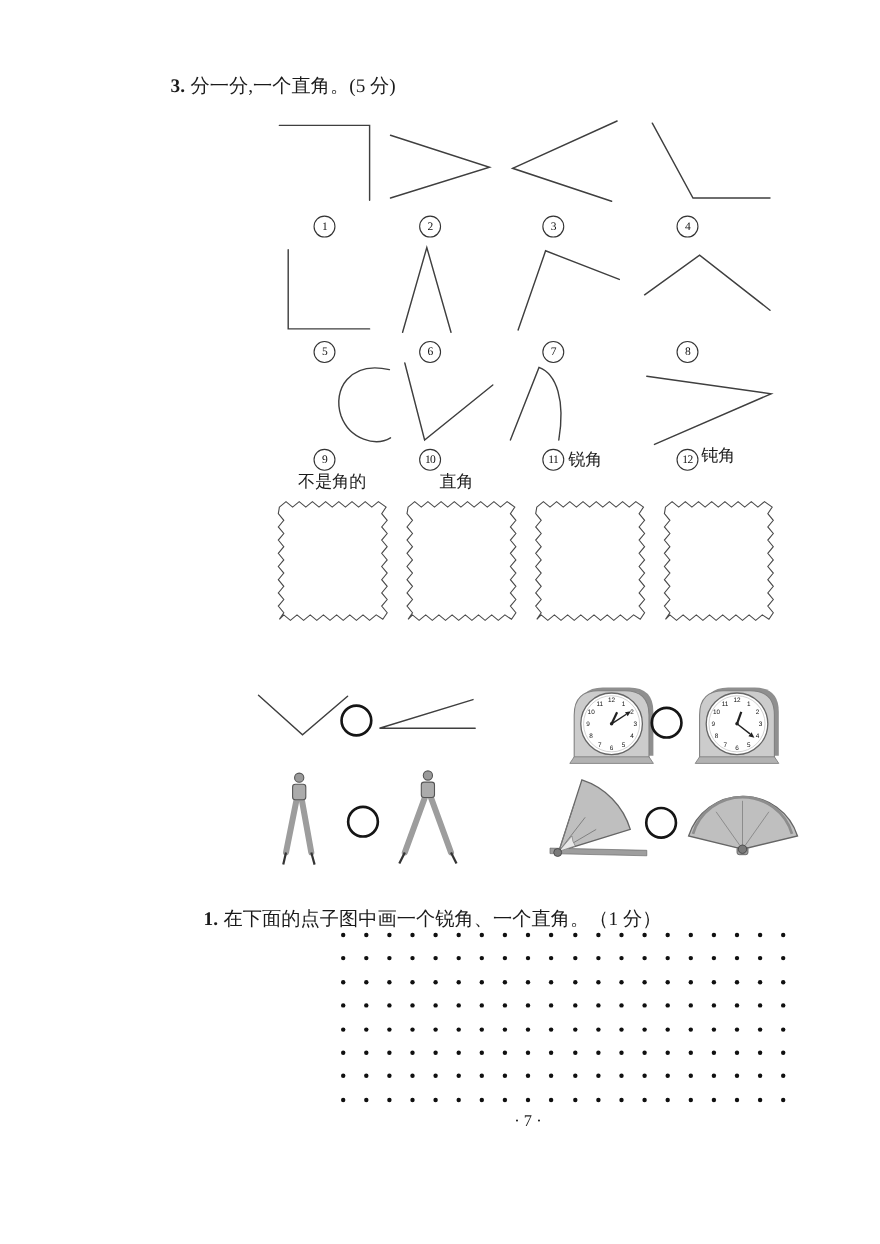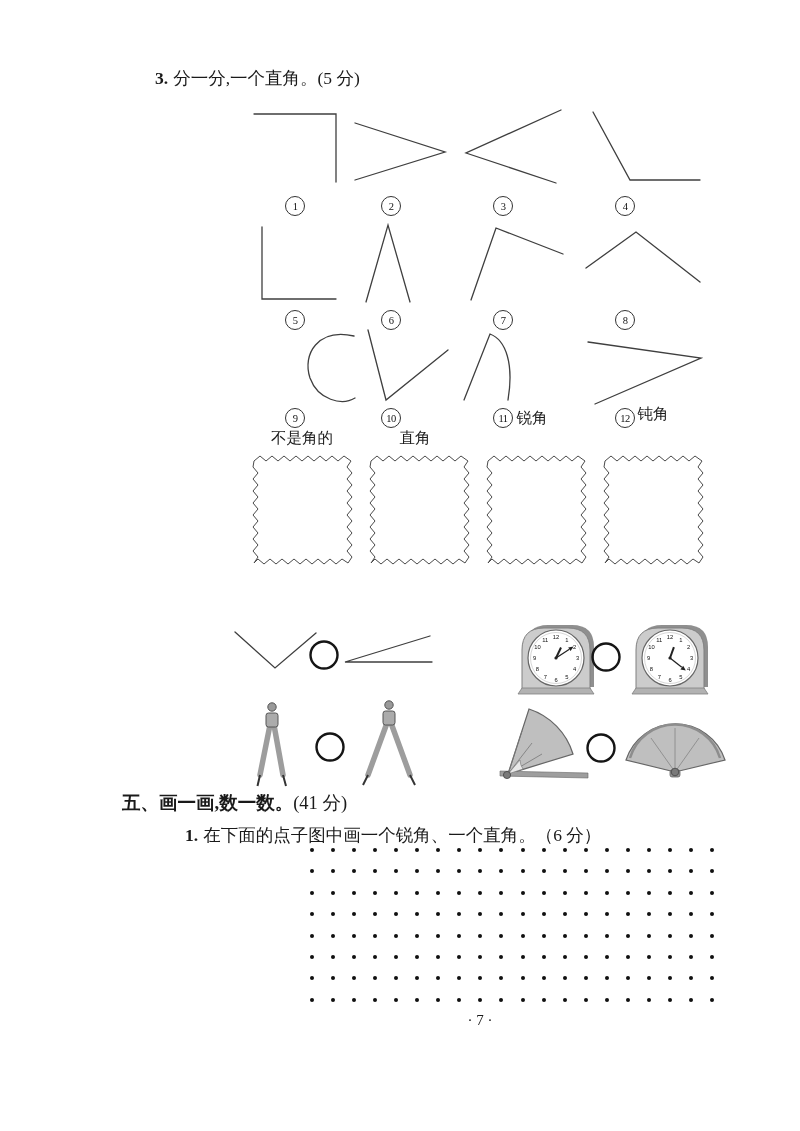--- a/index.html
+++ b/index.html
@@ -214,26 +214,23 @@
       <circle cx="17" cy="17" r="13.5"></circle>
     </svg>
   <svg class="abs" style="left:621px;top:708px;" width="108" height="74" viewBox="0 0 108 74">
     <path d="M54,64 L5,52 A52,52 0 0 1 104,52 Z" fill="#bfbfbf" stroke="#666" stroke-width="1.2"></path>
     <path d="M9,50 A47,47 0 0 1 99,50" fill="none" stroke="#8d8d8d" stroke-width="2.5"></path>
     <path d="M54,64 L30,30 M54,64 L54,20 M54,64 L78,30" stroke="#858585" stroke-width="0.8" fill="none"></path>
     <rect x="49" y="62" width="10" height="7" rx="2" fill="#9a9a9a" stroke="#555" stroke-width="0.7"></rect>
     <circle cx="54" cy="64" r="3.8" fill="#7a7a7a" stroke="#444" stroke-width="0.8"></circle>
   </svg>
 
-  <div class="abs sec-heading" style="left:122px;top:790px;">
-    <span>五、</span><span>画一画,数一数。</span><span class="sec-score">(41 分)</span>
-  </div>
 
   <div class="abs qline" style="left:185px;top:823px;">
-    <span class="qnum">1.</span><span>在下面的点子图中画一个锐角、一个直角。（6 分）</span>
+    <span class="qnum">1.</span><span>在下面的点子图中画一个锐角、一个直角。（1 分）</span>
   </div>
 
   <div class="abs dotgrid" style="left:310px;top:848px;">
       <div class="dot" style="left: 0px; top: 0px;"></div>
       <div class="dot" style="left: 21.05px; top: 0px;"></div>
       <div class="dot" style="left: 42.1px; top: 0px;"></div>
       <div class="dot" style="left: 63.15px; top: 0px;"></div>
       <div class="dot" style="left: 84.2px; top: 0px;"></div>
       <div class="dot" style="left: 105.25px; top: 0px;"></div>
       <div class="dot" style="left: 126.3px; top: 0px;"></div>

